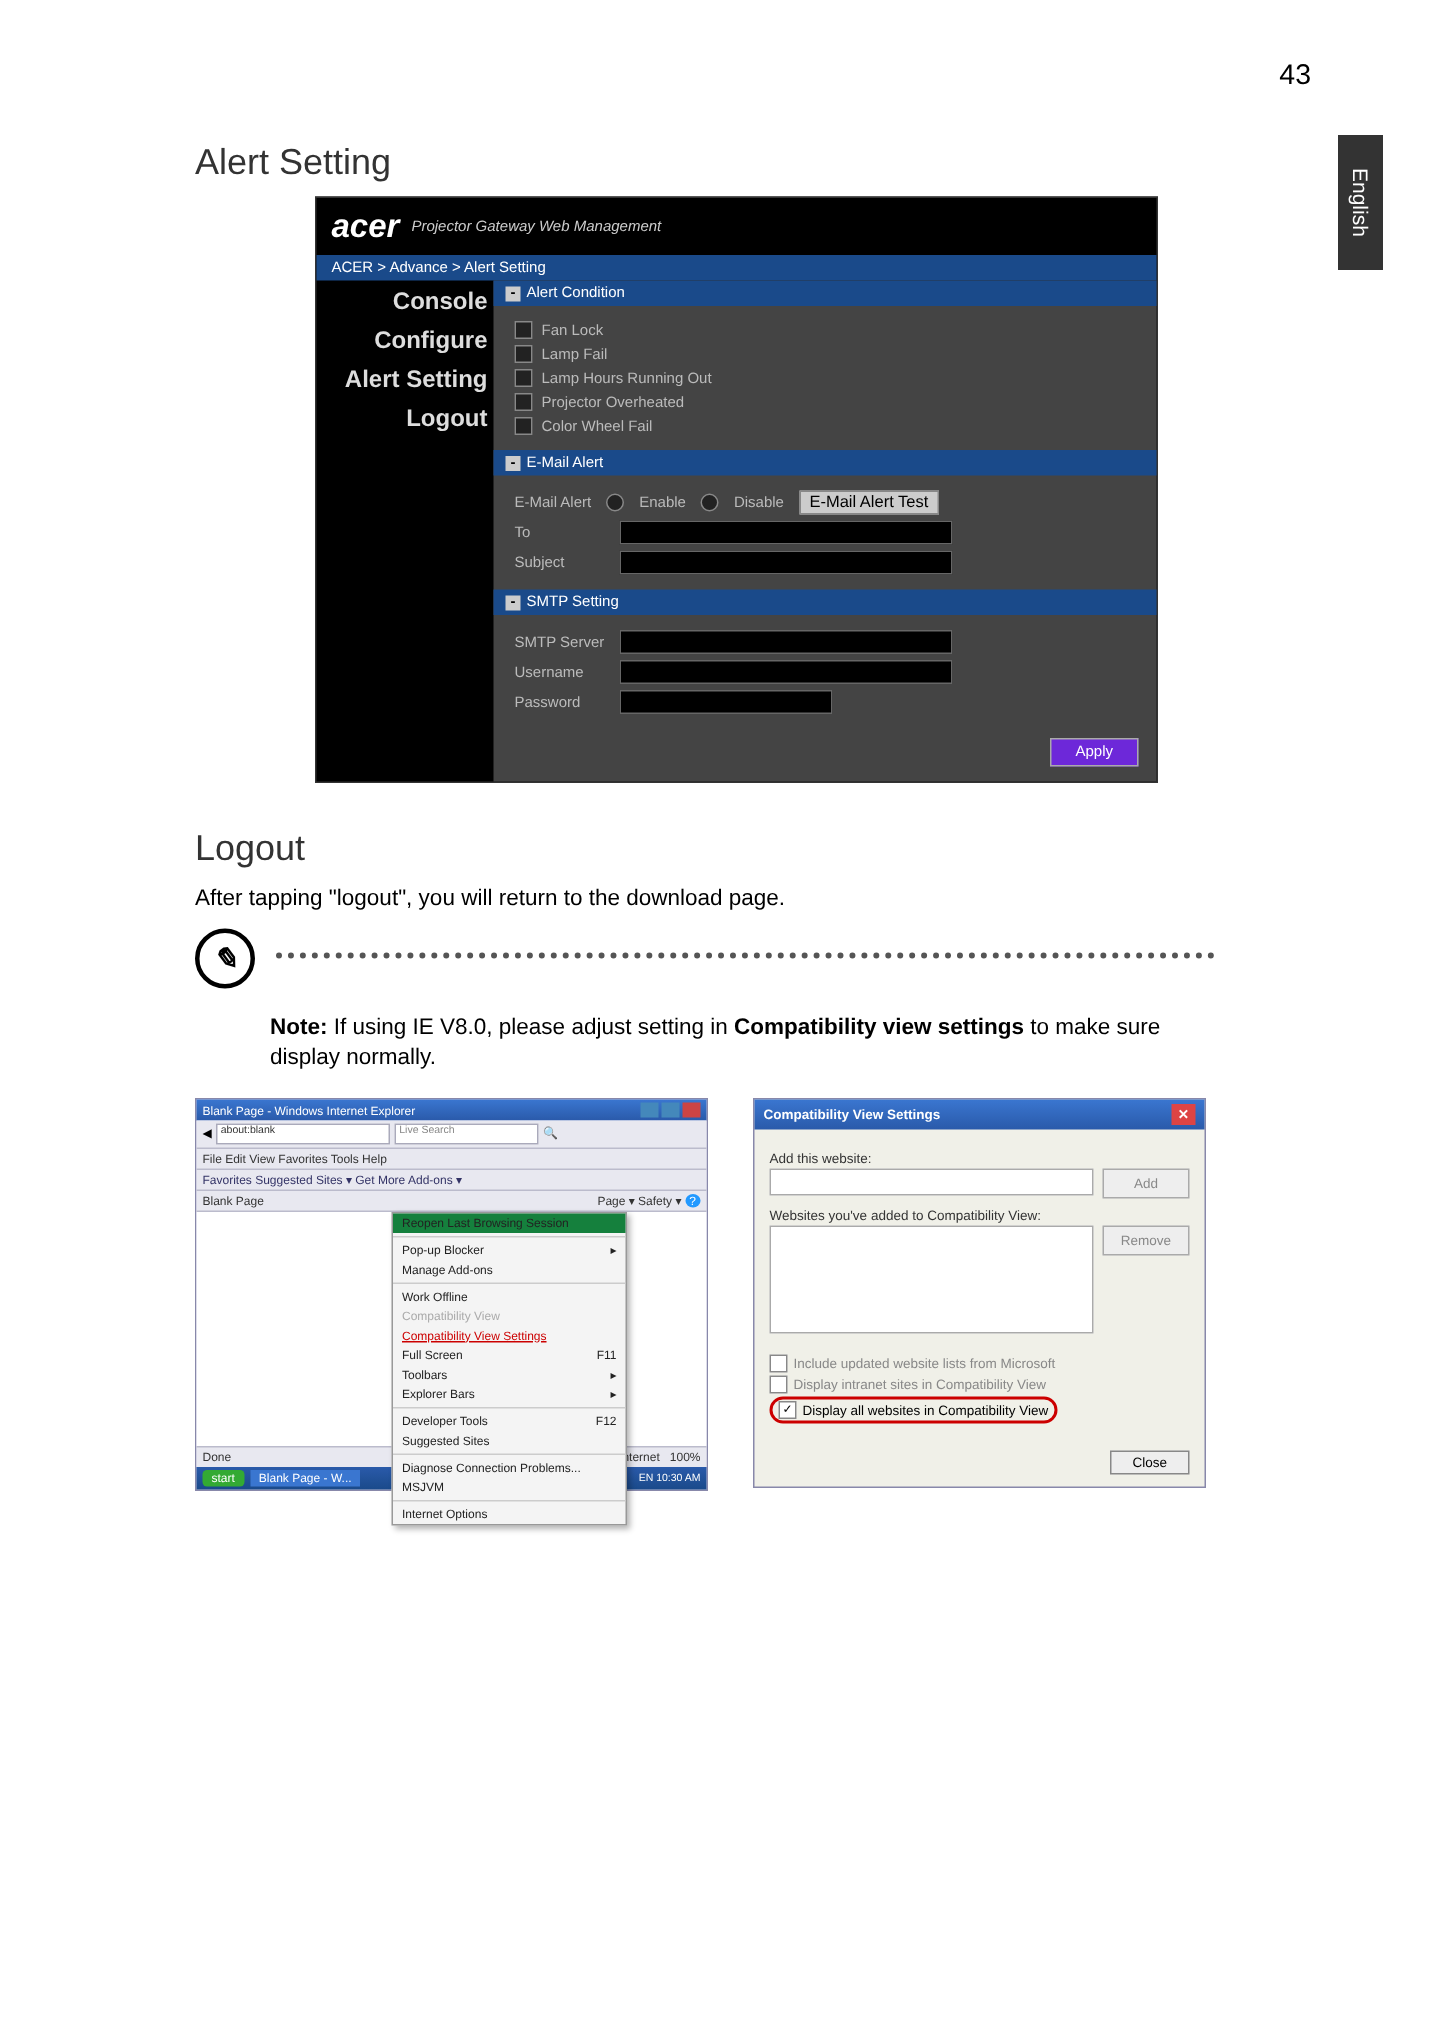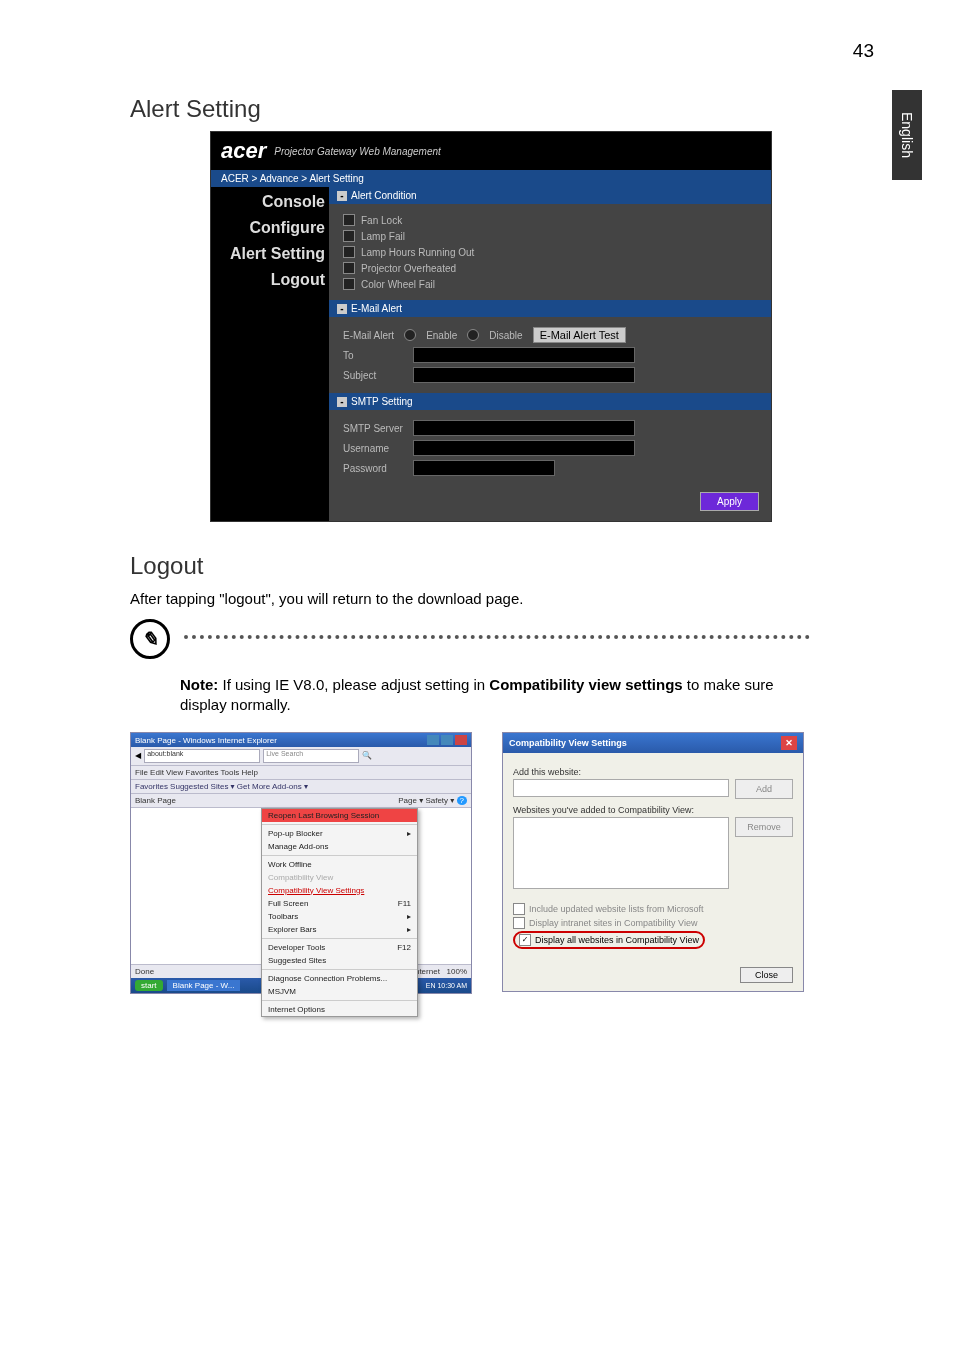--- a/index.html
+++ b/index.html
@@ -320,21 +320,21 @@
   .ie-menu .mi {
     padding: 2px 6px;
     display: flex;
     justify-content: space-between;
   }
   .ie-menu .sep {
     border-top: 1px solid #ccc;
     margin: 2px 0;
   }
   .ie-menu .hl {
-    background: #ef4444;
+    background: #15803d;
   }
   .ie-menu .red {
     color: #c00;
     text-decoration: underline;
   }
   .ie-status {
     background: #e8e8f0;
     padding: 2px 4px;
     color: #333;
     display: flex;

